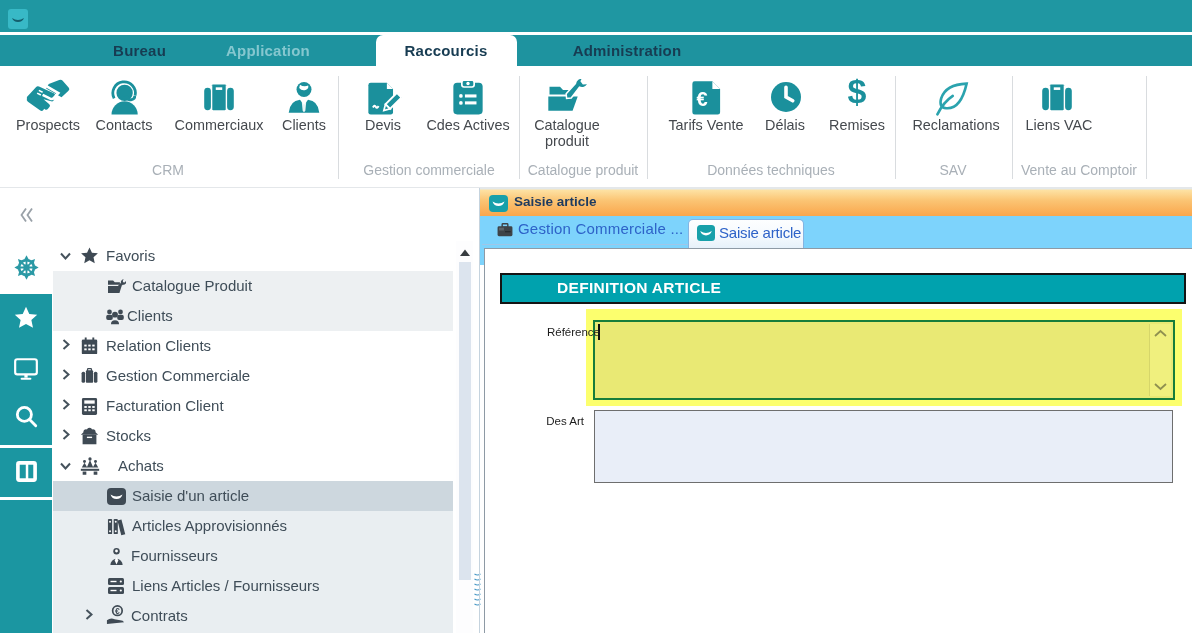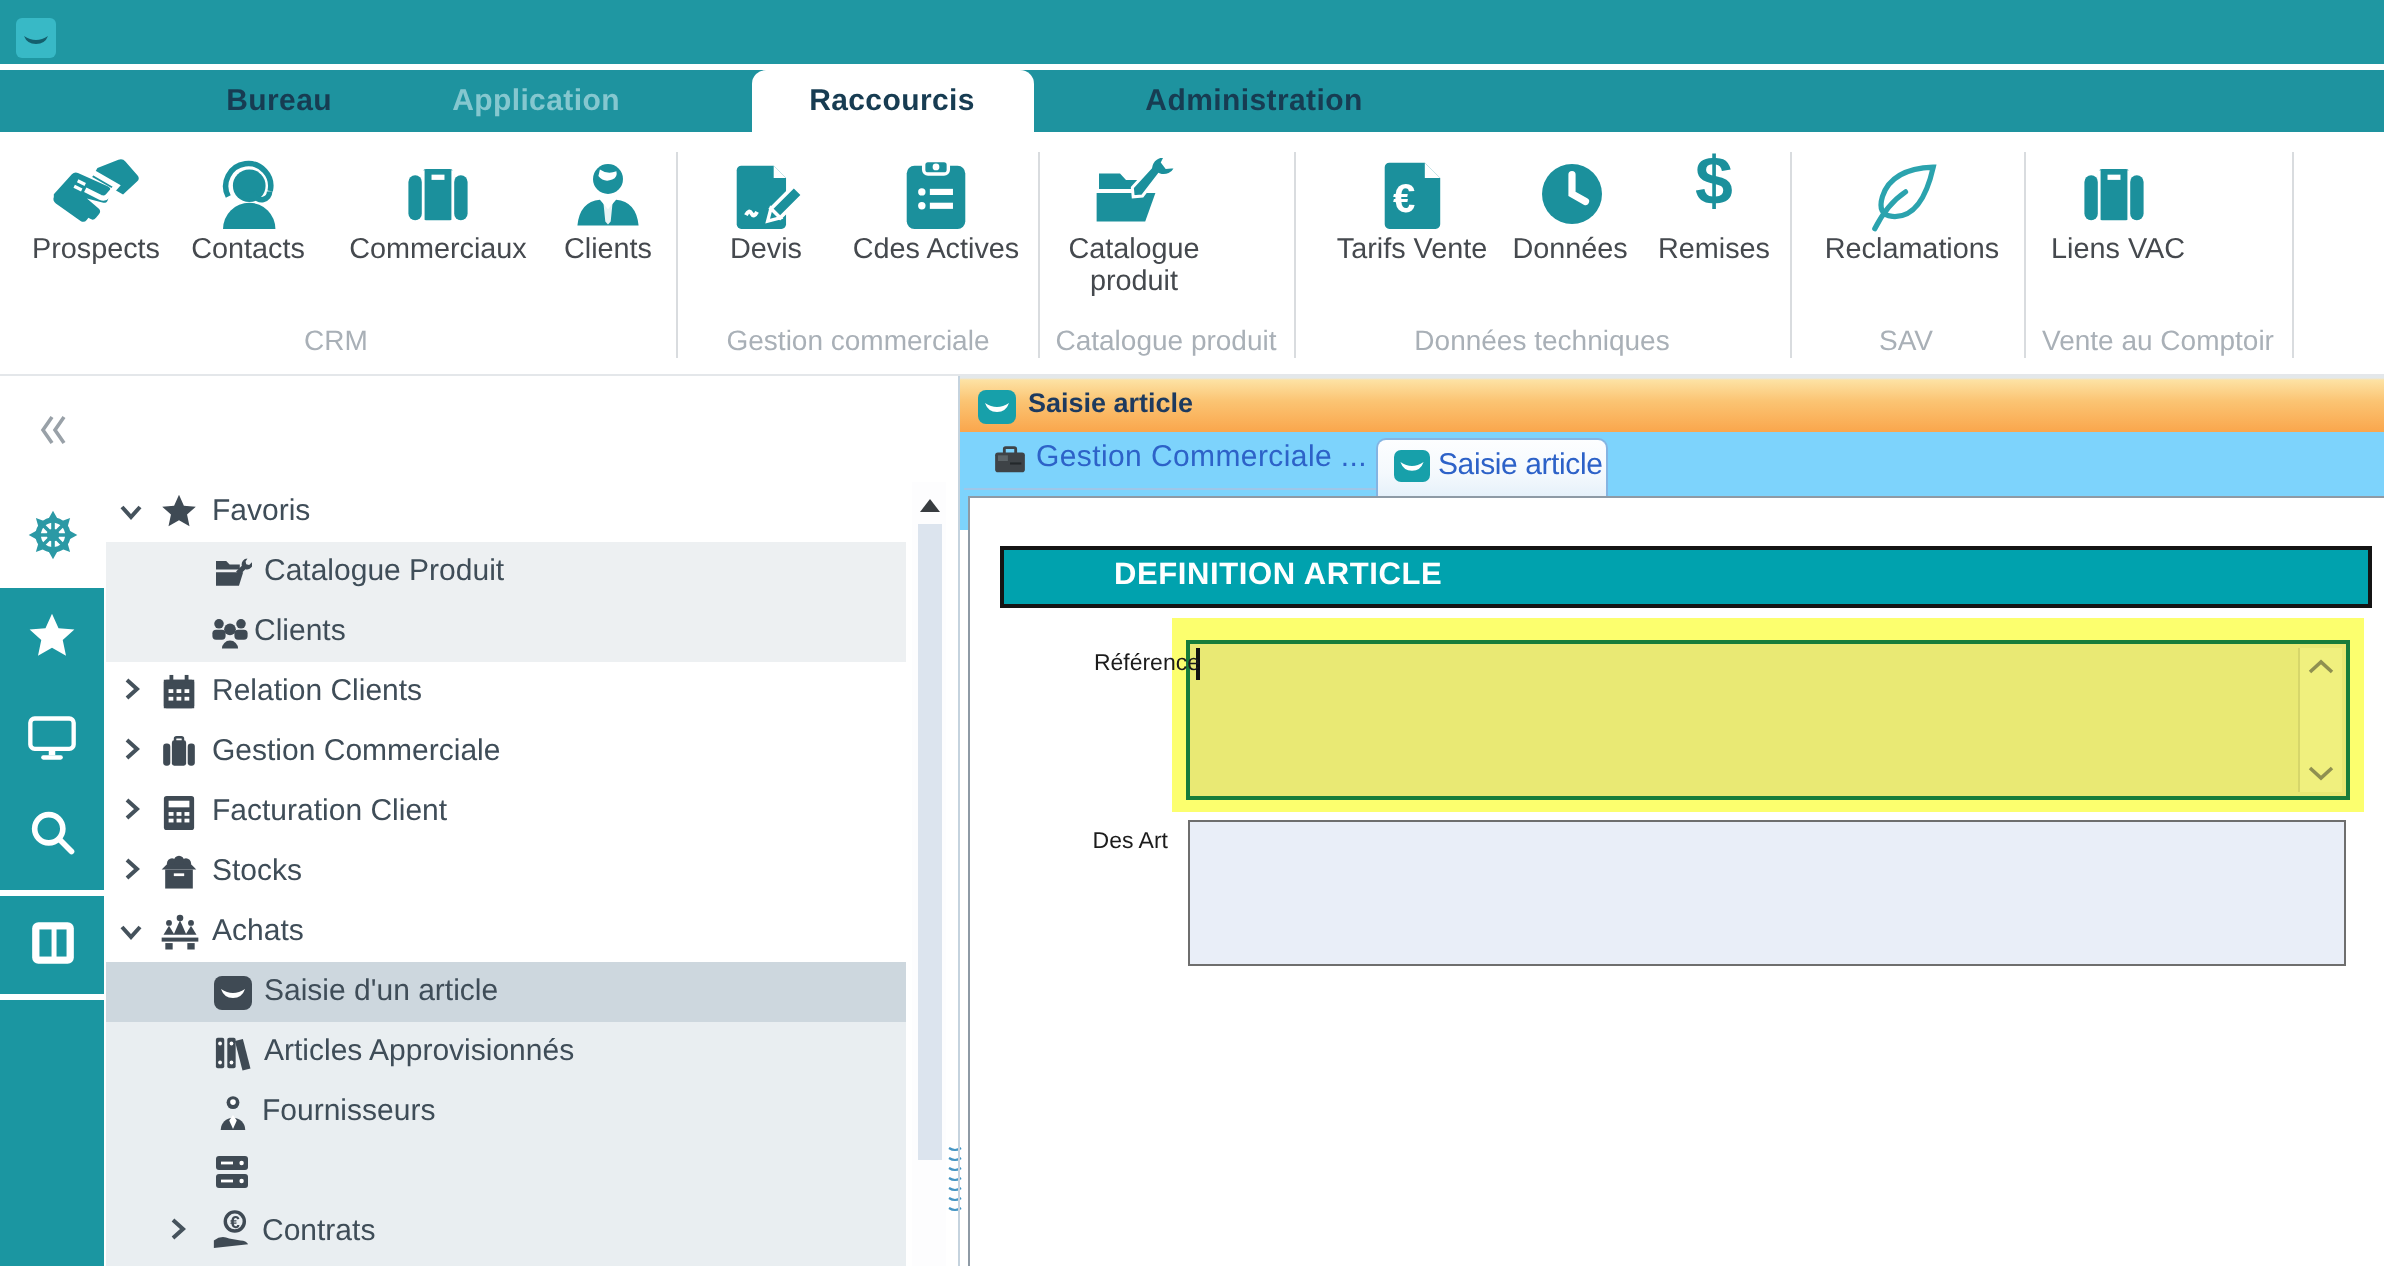--- a/index.html
+++ b/index.html
@@ -64,21 +64,21 @@
     <div class="rsep" style="left:1012px"></div>
     <div class="rsep" style="left:1146px"></div>
     <div class="rlbl" style="left:48px">Prospects</div>
     <div class="rlbl" style="left:124px">Contacts</div>
     <div class="rlbl" style="left:219px">Commerciaux</div>
     <div class="rlbl" style="left:304px">Clients</div>
     <div class="rlbl" style="left:383px">Devis</div>
     <div class="rlbl" style="left:468px">Cdes Actives</div>
     <div class="rlbl" style="left:567px">Catalogue<br>produit</div>
     <div class="rlbl" style="left:706px">Tarifs Vente</div>
-    <div class="rlbl" style="left:785px">Données</div>
+    <div class="rlbl" style="left:785px">Délais</div>
     <div class="rlbl" style="left:857px">Remises</div>
     <div class="rlbl" style="left:956px">Reclamations</div>
     <div class="rlbl" style="left:1059px">Liens VAC</div>
     <div class="rgrp" style="left:168px">CRM</div>
     <div class="rgrp" style="left:429px">Gestion commerciale</div>
     <div class="rgrp" style="left:583px">Catalogue produit</div>
     <div class="rgrp" style="left:771px">Données techniques</div>
     <div class="rgrp" style="left:953px">SAV</div>
     <div class="rgrp" style="left:1079px">Vente au Comptoir</div>
 
@@ -338,21 +338,21 @@
           <path d="M12 3 l3.5 8 h-7 z"></path>
           <path d="M18 6 l3 5 h-6 z"></path>
         <circle cx="6" cy="4.5" r="1.6"></circle>
           <circle cx="12" cy="1.8" r="1.8"></circle>
           <circle cx="18" cy="4.5" r="1.6"></circle>
         <rect x="2" y="12.5" width="20" height="2.2"></rect>
         <rect x="4" y="15.5" width="4" height="3.5"></rect>
           <rect x="16" y="15.5" width="4" height="3.5"></rect>
       </g>
     </svg>
-    <div class="abs" style="left:106px;top:216px;font-size:15px;color:#3f4d58;">Achats</div>
+    <div class="abs" style="left:118px;top:216px;font-size:15px;color:#3f4d58;">Achats</div>
 
     <svg class="abs" style="left:107px;top:247px" width="19" height="17">
       <rect x="0" y="0" width="19" height="17" rx="4" fill="#3f4a54"></rect>
       <path d="M3.5 6.5 q6 4 12 0 q-1.5 4.5 -6 4.5 q-4.5 0 -6 -4.5 z" fill="#fff"></path>
     </svg>
     <div class="abs" style="left:132px;top:246px;font-size:15px;color:#3f4d58;">Saisie d'un article</div>
 
     <svg class="abs" style="left:107px;top:276px" width="19" height="19" viewBox="0 0 20 20">
       <g fill="#3f4a54">
         <rect x="1" y="2" width="4.4" height="16" rx="1"></rect>
@@ -383,20 +383,21 @@
         <rect x="1" y="1" width="16" height="7" rx="1.5"></rect>
         <rect x="1" y="10" width="16" height="7" rx="1.5"></rect>
       </g>
       <g stroke="#fff" stroke-width="1.4">
           <path d="M3.5 4.5 h6"></path>
           <path d="M3.5 13.5 h6"></path>
         </g>
       <circle cx="13.8" cy="4.5" r="1.1" fill="#fff"></circle>
         <circle cx="13.8" cy="13.5" r="1.1" fill="#fff"></circle>
     </svg>
+    <div class="abs" style="left:132px;top:336px;font-size:15px;color:#3f4d58;">Liens Articles / Fournisseurs</div>
 
     <svg class="abs" style="left:84px;top:367px" width="10" height="13">
         <path d="M2.5 2 L7.5 6.5 L2.5 11" stroke="#45525c" stroke-width="2" fill="none"></path>
       </svg>
     <svg class="abs" style="left:105px;top:364px" width="21" height="20" viewBox="0 0 22 21">
       <circle cx="13" cy="6" r="5" fill="none" stroke="#3f4a54" stroke-width="1.8"></circle>
       <text x="10.6" y="9.4" font-size="9" font-weight="bold" fill="#3f4a54" font-family="Liberation Sans">€</text>
       <path d="M2 16 q4 -3 8 -1 l6 1 q3 0 4 2 l-18 2 z" fill="#3f4a54"></path>
     </svg>
     <div class="abs" style="left:131px;top:366px;font-size:15px;color:#3f4d58;">Contrats</div>

